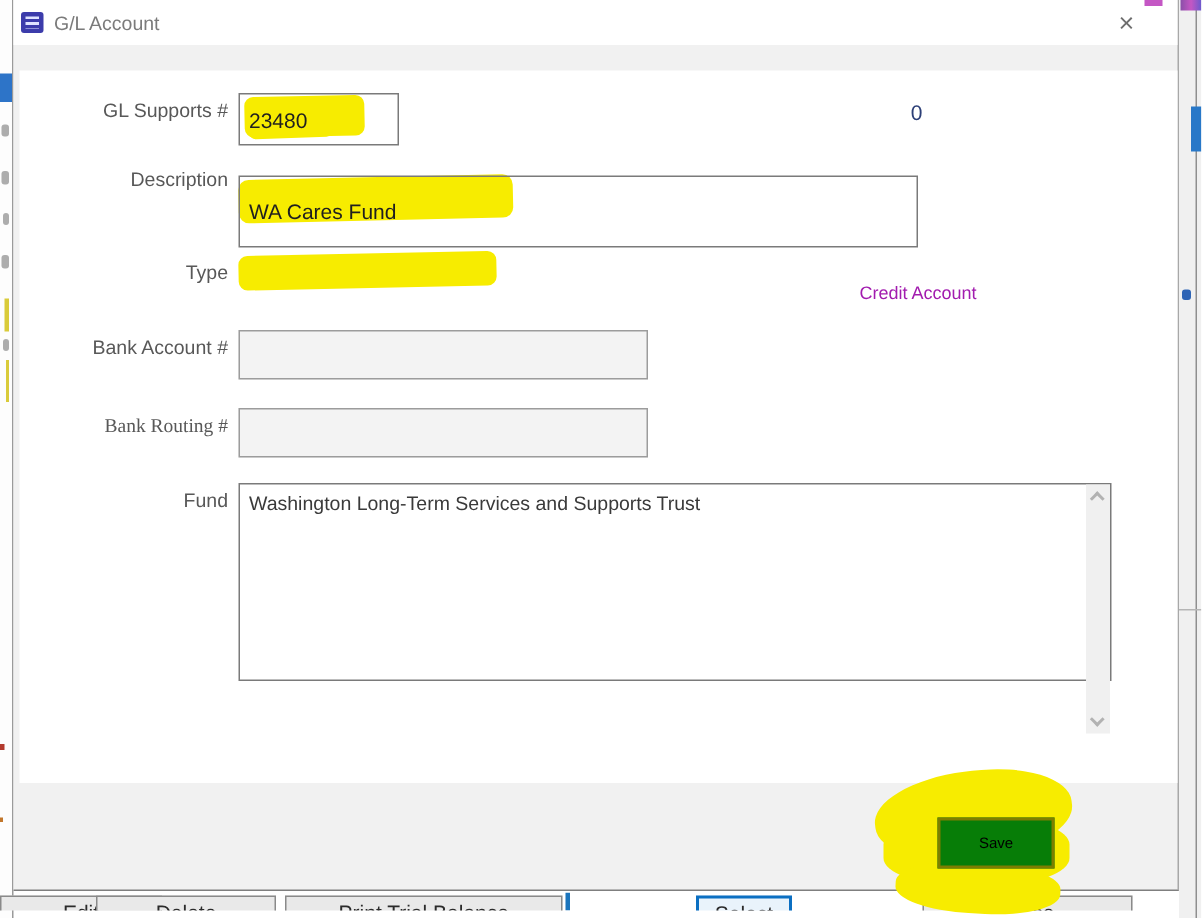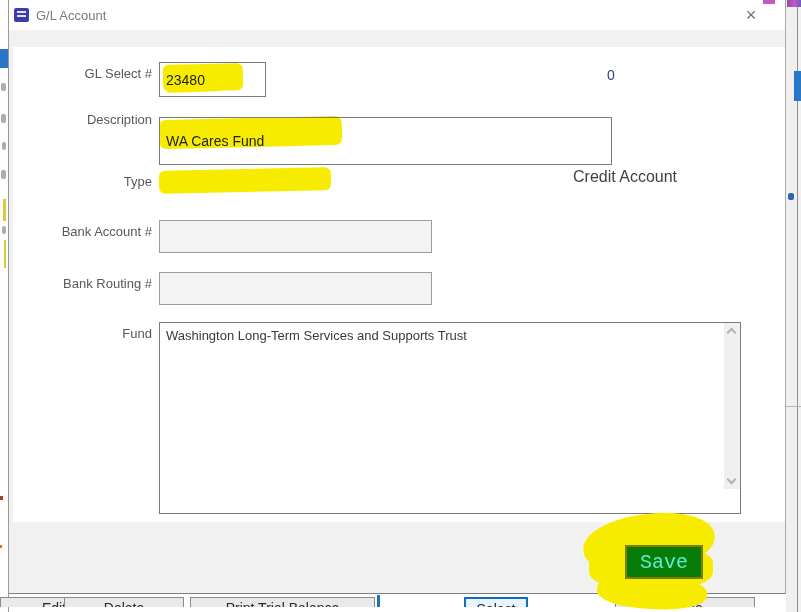--- a/index.html
+++ b/index.html
@@ -39,38 +39,38 @@
 
   .combo { position:absolute; left:150px; top:167px; width:386px; height:33px; border:1px solid #7a7a7a;
            background:transparent; z-index:2; }
   .combo .val { position:absolute; left:7px; top:8px; font-size:14px; color:#1f1f1f; }
   .combo .dd-btn { position:absolute; right:0; top:0; width:32px; height:31px; background:#e7e7e7;
                    border-left:1px solid #9a9a9a; display:flex; align-items:center; justify-content:center; }
   .chev-down { width:8px; height:8px; border-right:2px solid #6f6f6f; border-bottom:2px solid #6f6f6f;
                transform:rotate(45deg); margin-top:-4px; }
 
   .balance { position:absolute; left:591px; top:67px; width:22px; text-align:center; font-size:14px; color:#2c3f77; z-index:2; }
-  .side-note { position:absolute; left:564px; top:168px; font-size:16px; color:#404040; z-index:2; }
+  .side-note { position:absolute; left:564px; top:188px; font-size:12px; color:#a21caf; z-index:2; }
 
-  .notes { position:absolute; left:150px; top:322px; width:582px; height:192px; border:1px solid #7a7a7a;
+  .notes { position:absolute; left:150px; top:322px; width:582px; height:132px; border:1px solid #7a7a7a;
            background:#ffffff; font-size:13px; color:#3a3a3a; padding:5px 22px 5px 6px; resize:none;
            overflow:hidden; z-index:2; font-family:"Liberation Sans", sans-serif; outline:none; }
   .notes-scroll { position:absolute; left:715px; top:323px; width:16px; height:166px; background:#f0f0f0; z-index:3; }
   .sb-arrow { position:absolute; left:4px; width:7px; height:7px; border-right:2px solid #b2b2b2; border-bottom:2px solid #b2b2b2; }
   .sb-up { top:6px; transform:rotate(-135deg); }
   .sb-dn { bottom:6px; transform:rotate(45deg); }
 
   
   .blob { position:absolute; background:#f7ec00; z-index:3; }
   .blob.b1 { left:574px; top:514px; width:132px; height:58px; border-radius:48%; transform:rotate(-7deg); }
   .blob.b2 { left:580px; top:545px; width:124px; height:45px; border-radius:40%; }
   .blob.b3 { left:588px; top:575px; width:110px; height:34px; border-radius:45%; transform:rotate(3deg); }
   .save-btn { position:absolute; left:616px; top:545px; width:78px; height:34px; background:#077d07;
-              border:2px solid #7e7e00; color:#5eead4; font-size:20px; z-index:4;
-              font-family:Liberation Mono, monospace; }
+              border:2px solid #7e7e00; color:#000000; font-size:10px; z-index:4;
+              font-family:Liberation Sans, sans-serif; }
   .cancel-btn { position:absolute; left:702px; top:545px; width:64px; height:34px;
                 background:linear-gradient(180deg,#f4f4f4,#e7e7e7); border:1px solid #7d7d7d;
                 color:#333333; font-size:14px; z-index:4; font-family:"Liberation Sans", sans-serif; }
 </style>
 </head>
 <body>
 
 <div class="screen">
 
   <div class="left-strip">
@@ -115,34 +115,34 @@
     </div>
 
     <div class="panel"></div>
 
     <div class="hl" style="left:154px;top:64px;width:80px;height:27px;border-radius:6px;transform:rotate(-1.2deg);"></div>
     <div class="hl" style="left:157px;top:83px;width:56px;height:9px;border-radius:5px;transform:rotate(-2deg);"></div>
     <div class="hl" style="left:150px;top:118px;width:183px;height:29px;border-radius:7px;transform:rotate(-1.3deg);"></div>
     <div class="hl" style="left:153px;top:136px;width:95px;height:11px;border-radius:5px;transform:rotate(-1.5deg);"></div>
     <div class="hl" style="left:150px;top:169px;width:172px;height:23px;border-radius:6px;transform:rotate(-1.2deg);"></div>
 
-    <div class="lbl" style="top:66px;">GL Select #</div>
+    <div class="lbl" style="top:66px;">GL Supports #</div>
     <input class="field" style="left: 150px; top: 62px; width: 107px; height: 35px;" value="23480">
     <div class="balance">0</div>
 
     <div class="lbl" style="top:112px;">Description</div>
     <input class="field" style="left: 150px; top: 117px; width: 453px; height: 48px;" value="WA Cares Fund">
 
     <div class="lbl" style="top:174px;">Type</div>
     <div class="side-note">Credit Account</div>
 
     <div class="lbl" style="top:224px;">Bank Account #</div>
     <input class="field disabled" style="left: 150px; top: 220px; width: 273px; height: 33px;" value="">
 
-    <div class="lbl" style="top:276px;">Bank Routing #</div>
+    <div class="lbl" style="top:276px;font-family:Liberation Serif, serif;">Bank Routing #</div>
     <input class="field disabled" style="left: 150px; top: 272px; width: 273px; height: 33px;" value="">
 
     <div class="lbl" style="top:326px;">Fund</div>
     <textarea class="notes" style="">Washington Long-Term Services and Supports Trust</textarea>
     <div class="notes-scroll">
       <div class="sb-arrow sb-up"></div>
       <div class="sb-arrow sb-dn"></div>
     </div>
 
     <div class="blob b1"></div>

